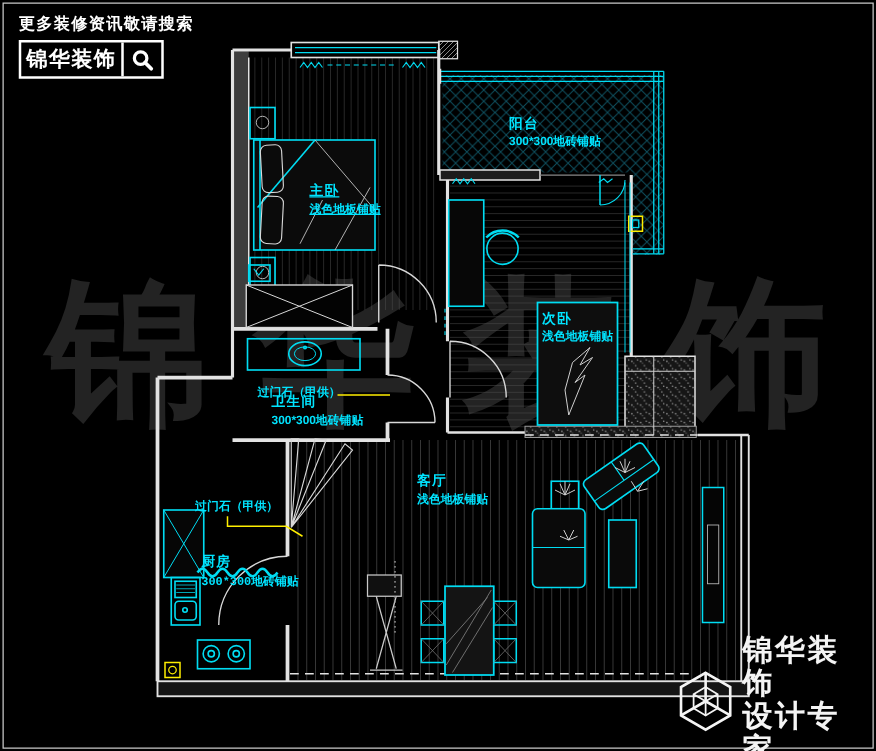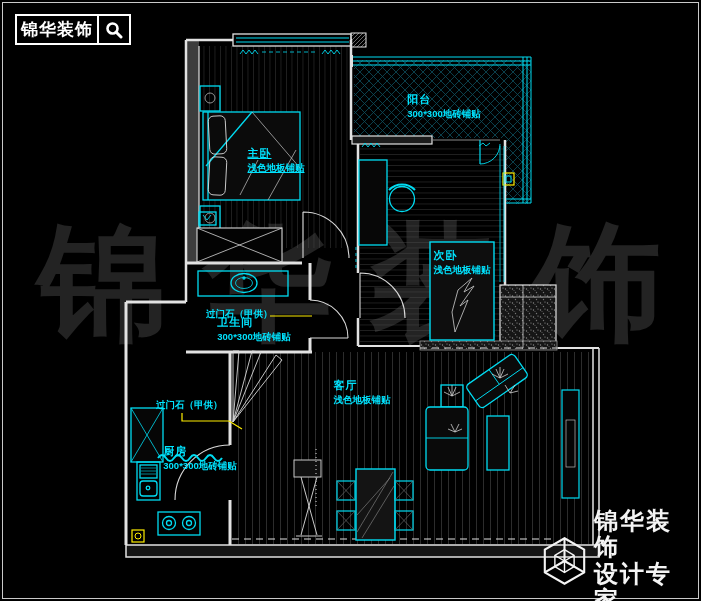--- a/index.html
+++ b/index.html
@@ -238,33 +238,34 @@
     <span class="spec">300*300地砖铺贴</span>
   </div>
   <div class="room-label" style="left:462px;top:248px;">
     <span class="name">次卧</span>
     <span class="spec">浅色地板铺贴</span>
   </div>
   <div class="room-label" style="left:254px;top:315px;">
     <span class="name">卫生间</span>
     <span class="spec">300*300地砖铺贴</span>
   </div>
-  <div class="room-label" style="left:200px;top:444px;">
+  <div class="room-label" style="left:200px;top:444px;font-family:Liberation Mono, monospace;">
     <span class="name">厨房</span>
     <span class="spec">300*300地砖铺贴</span>
   </div>
   <div class="room-label" style="left:362px;top:378px;">
     <span class="name">客厅</span>
     <span class="spec">浅色地板铺贴</span>
   </div>
 
   <div class="thresh" style="left:206px;top:308px;">过门石（甲供）</div>
   <div class="thresh" style="left:156px;top:399px;">过门石（甲供）</div>
 
   <div class="brand-top">
+    <div class="tagline">更多装修资讯敬请搜索</div>
     <div class="search-box">
       <div class="search-brand">锦华装饰</div>
       <div class="search-icon-cell">
         <svg width="18" height="18" viewBox="0 0 18 18">
           <circle cx="7.5" cy="7.5" r="5" fill="none" stroke="#fff" stroke-width="2.6"></circle>
           <path d="M11 11L16 16" stroke="#fff" stroke-width="3" stroke-linecap="round"></path>
         </svg>
       </div>
     </div>
   </div>

